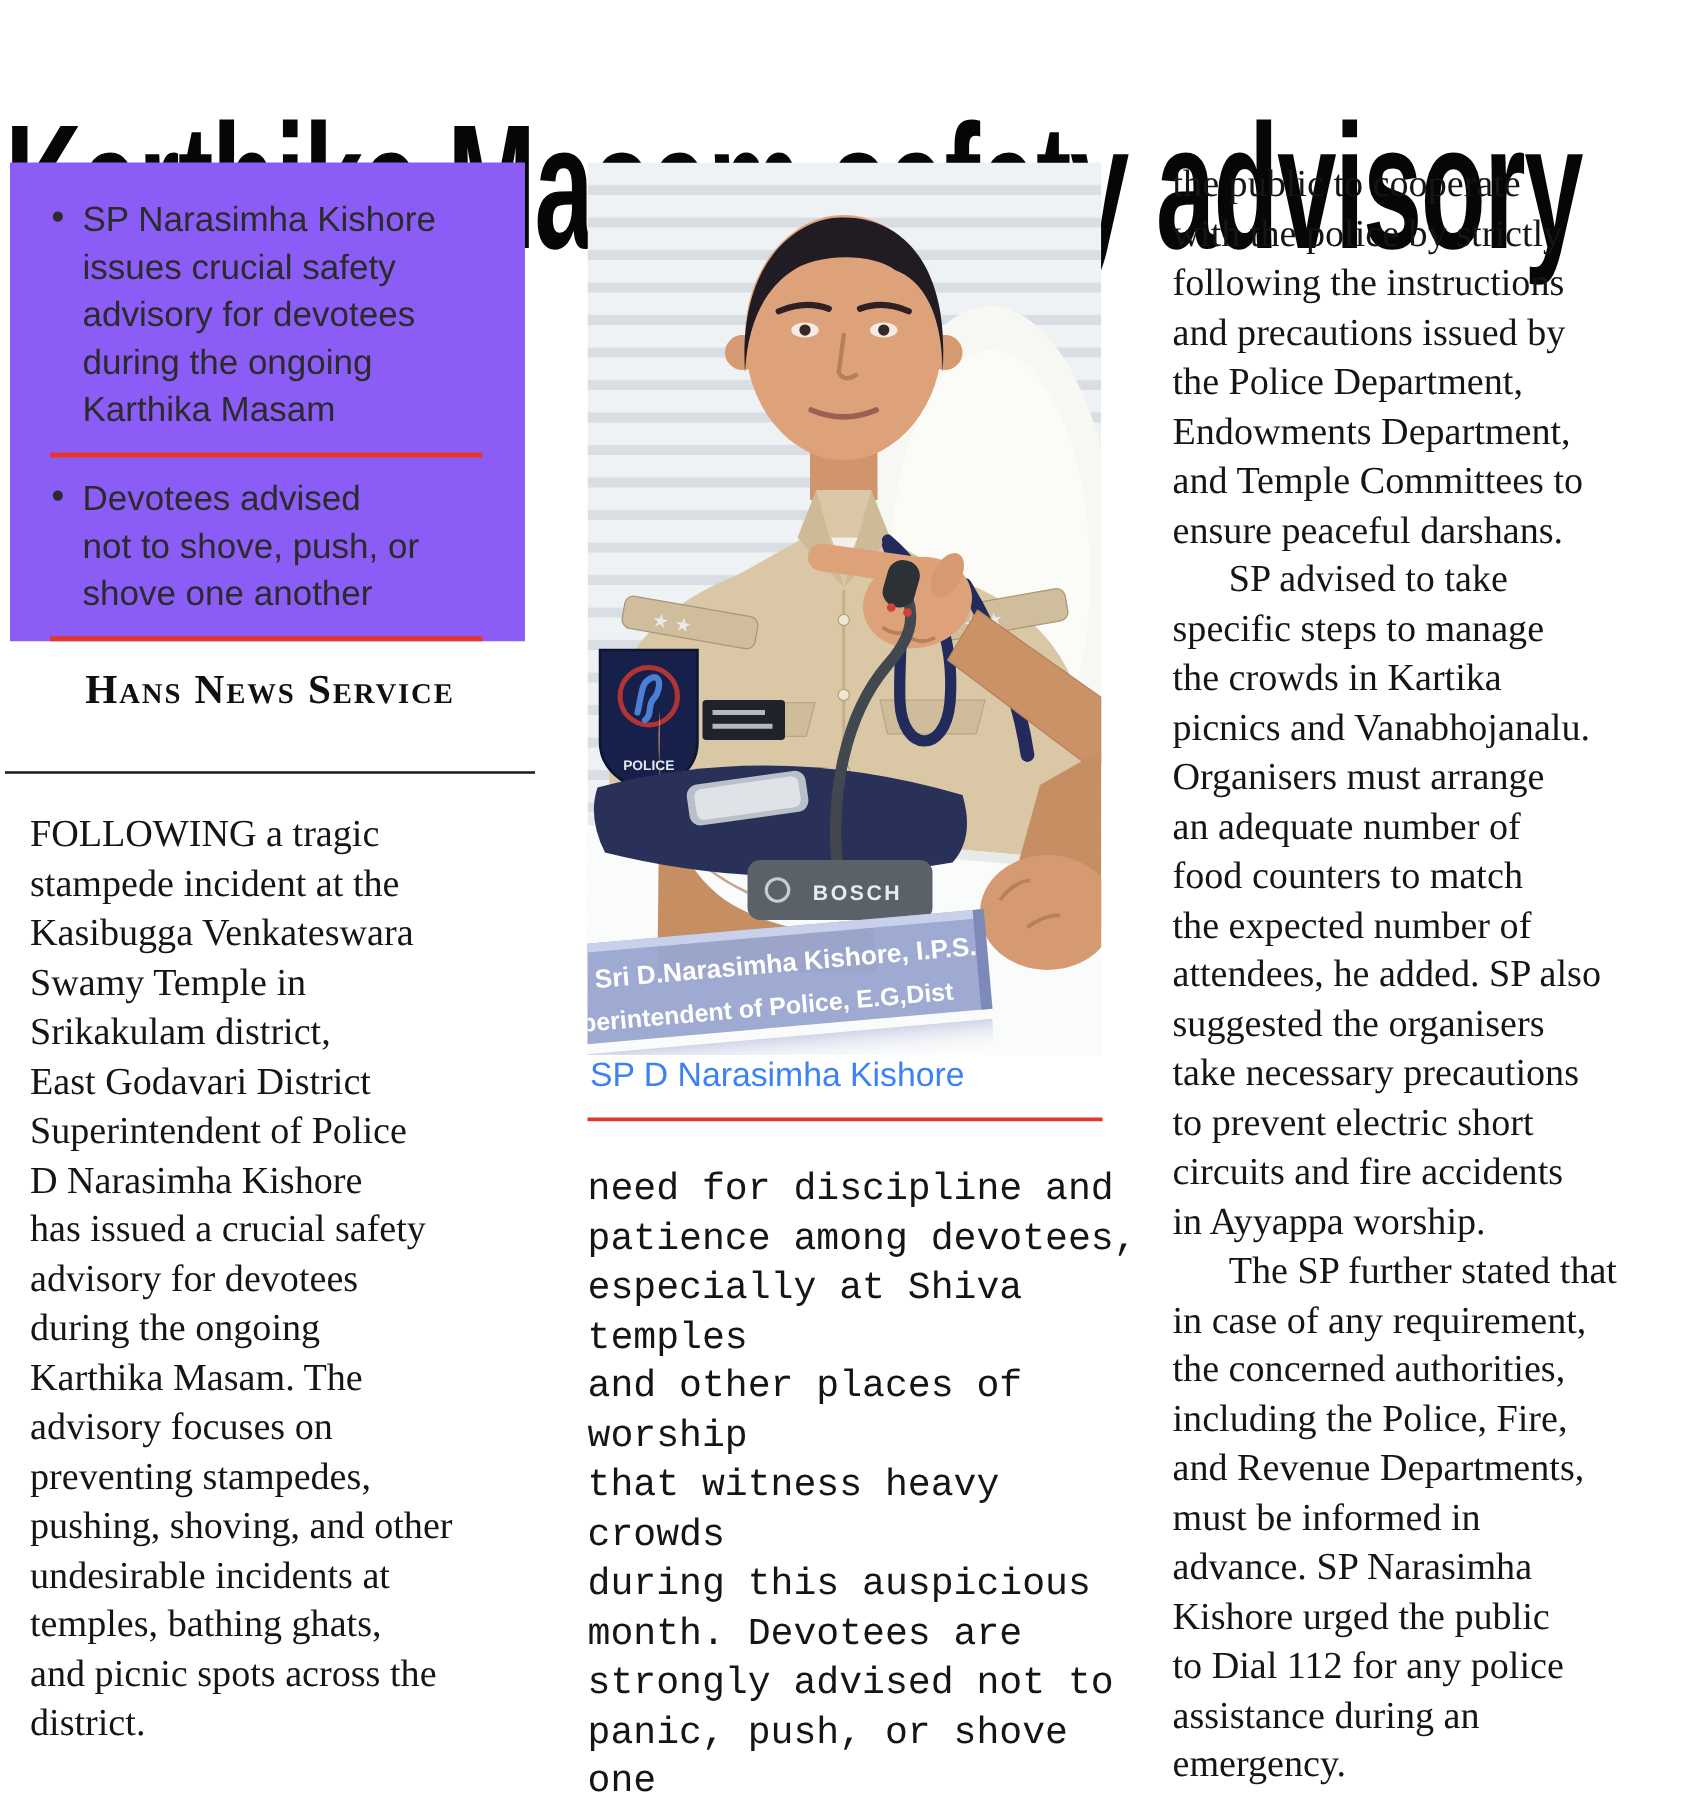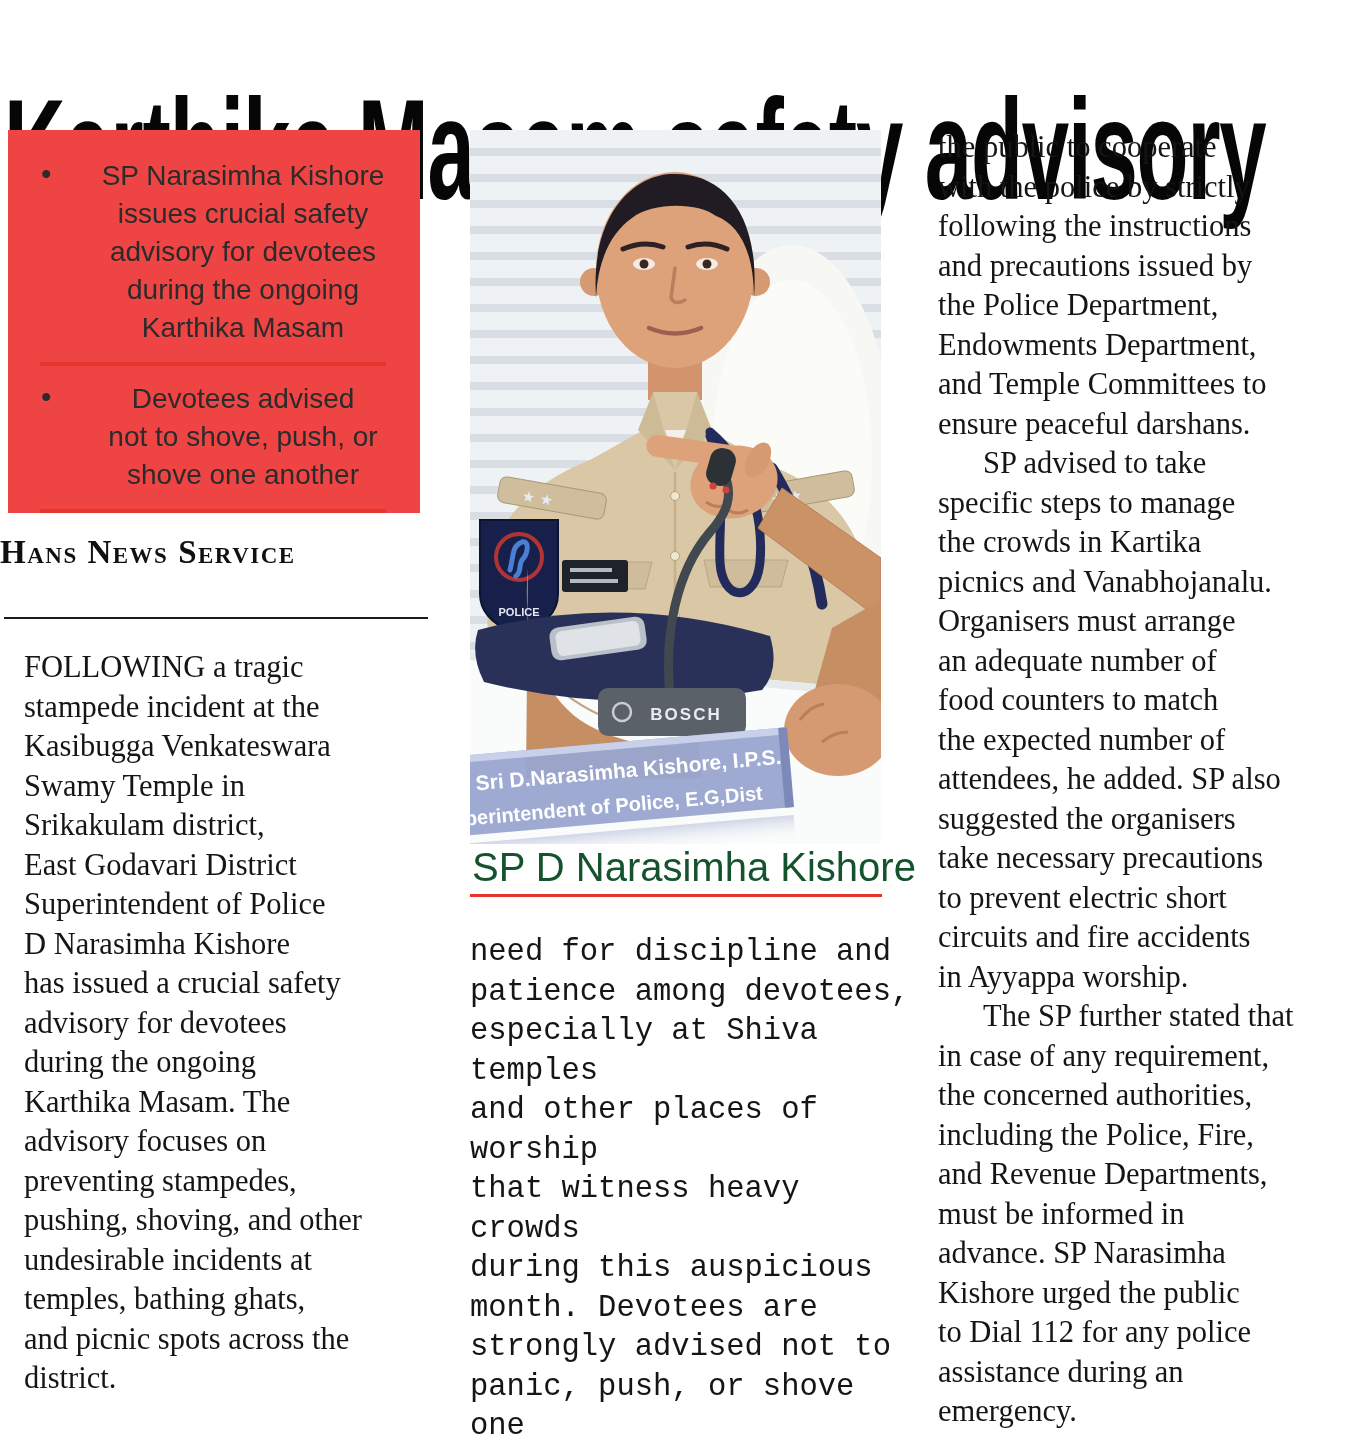--- a/index.html
+++ b/index.html
@@ -10,49 +10,49 @@
   
   .headline {
     position:absolute; left:4px; top:-16px;
     font-family:"Liberation Sans", sans-serif; font-weight:bold;
     font-size:142px; line-height:1.0; letter-spacing:-2px; white-space:nowrap;
     transform:scaleX(0.60); transform-origin:0 0; color:#060606;
   }
   
   .hl-box {
     position:absolute; left:8px; top:130px; width:412px; height:383px;
-    background:#ef4444; box-sizing:border-box; padding-top:27px;text-align:center;
+    background:#8b5cf6; box-sizing:border-box; padding-top:27px;
   }
   .hl-item {
     position:relative; margin:0; padding-left:58px;
     font-family:"Liberation Sans", sans-serif; font-size:28px; line-height:38px;
     color:#2b2b2b; white-space:pre-line;
   }
   .hl-item::before { content:"\2022"; position:absolute; left:33px; top:-2px; font-size:30px; }
   .hl-rule { height:4px; background:#e8352c; margin:15px 0 14px 32px; width:346px; }
   
   .byline {
-    position:absolute; left:0; top:531px; width:432px; text-align:left;
+    position:absolute; left:0; top:531px; width:432px; text-align:center;
     font-variant:small-caps; font-weight:bold; font-size:33px; line-height:42px;
     letter-spacing:1.5px; color:#101010;
   }
   .byline-rule { position:absolute; left:4px; top:617px; width:424px; height:2px; background:#1b1b1b; }
   
   .bodycol { position:absolute; font-size:30.5px; line-height:39.5px; color:#151515; }
   .bodycol p { margin:0; white-space:pre-line; }
   .bodycol p.indent { text-indent:45px; }
   .col1 { left:8px;   top:648px; width:442px;margin-left:16px; }
   .col2 { left:470px; top:933px; width:448px;font-family:Liberation Mono, monospace; }
   .col3 { left:938px; top:128px; width:440px; }
   
   .photo { position:absolute; left:470px; top:130px; width:411px; height:714px; }
   .photo svg { display:block; }
   .caption {
     position:absolute; left:472px; top:845px;
-    font-family:"Liberation Sans", sans-serif; font-size:40px; color:#14532d;
+    font-family:"Liberation Sans", sans-serif; font-size:27px; color:#3b82f6;
   }
   .caption-rule { position:absolute; left:470px; top:894px; width:412px; height:3px; background:#e8352c; }
 </style>
 </head>
 <body>
 
 <div class="page">
 
   <h1 class="headline">Karthika Masam safety advisory</h1>
 

